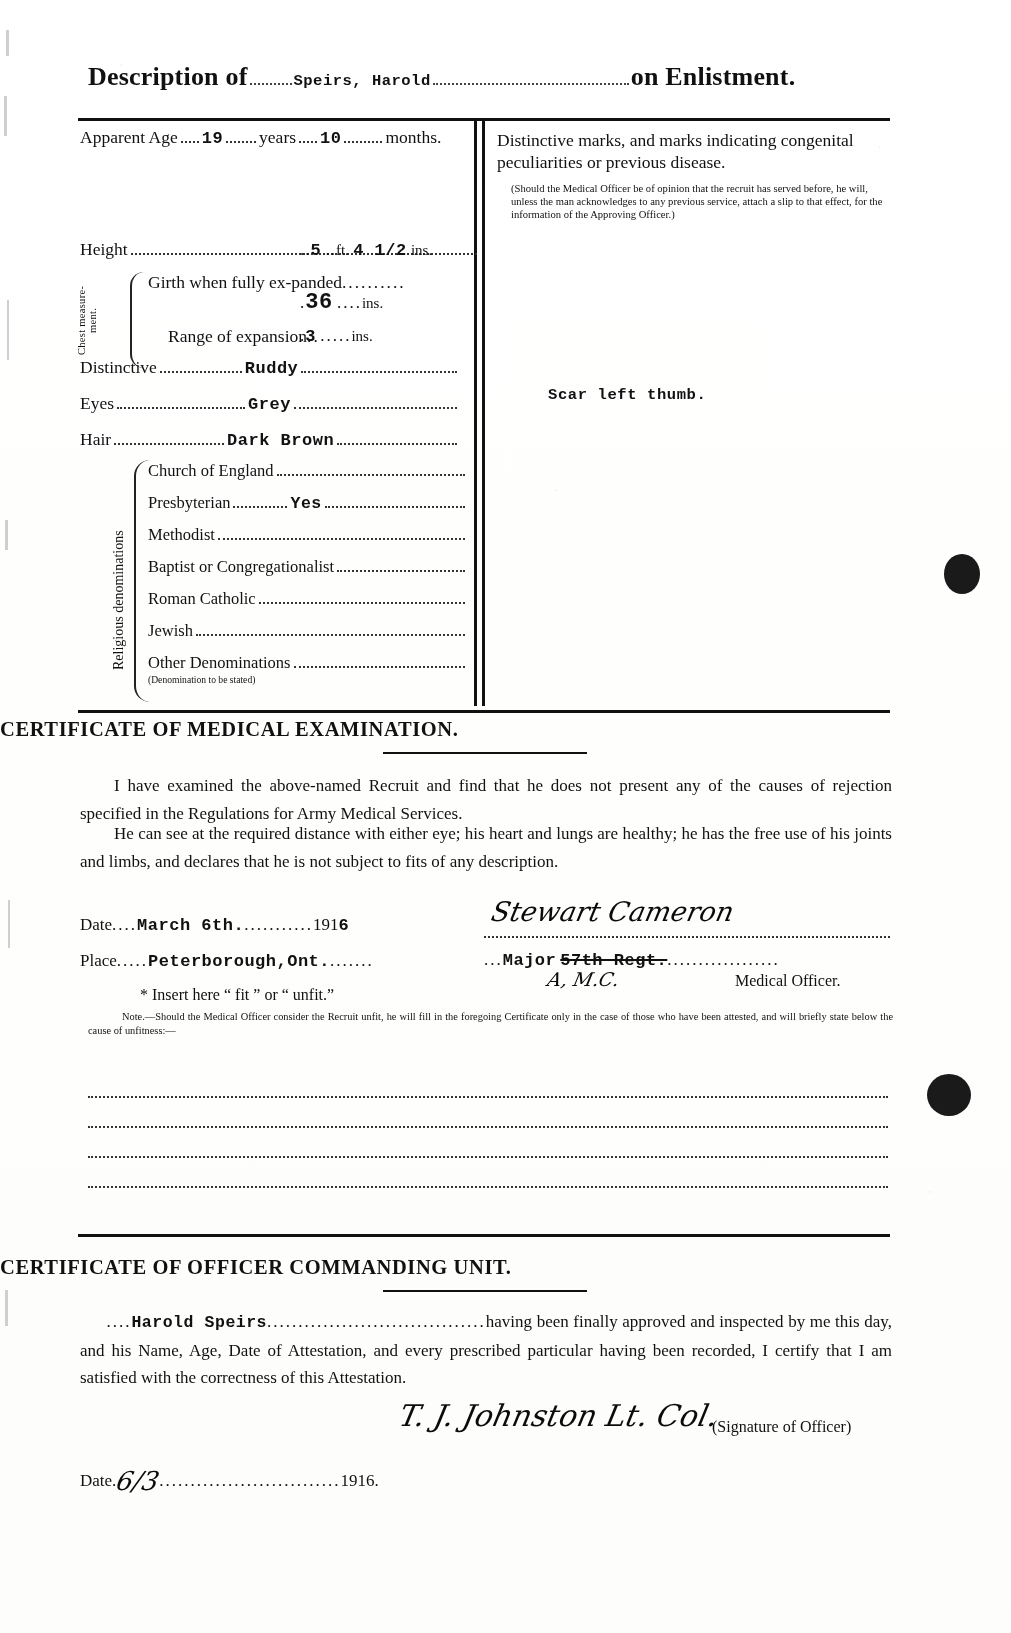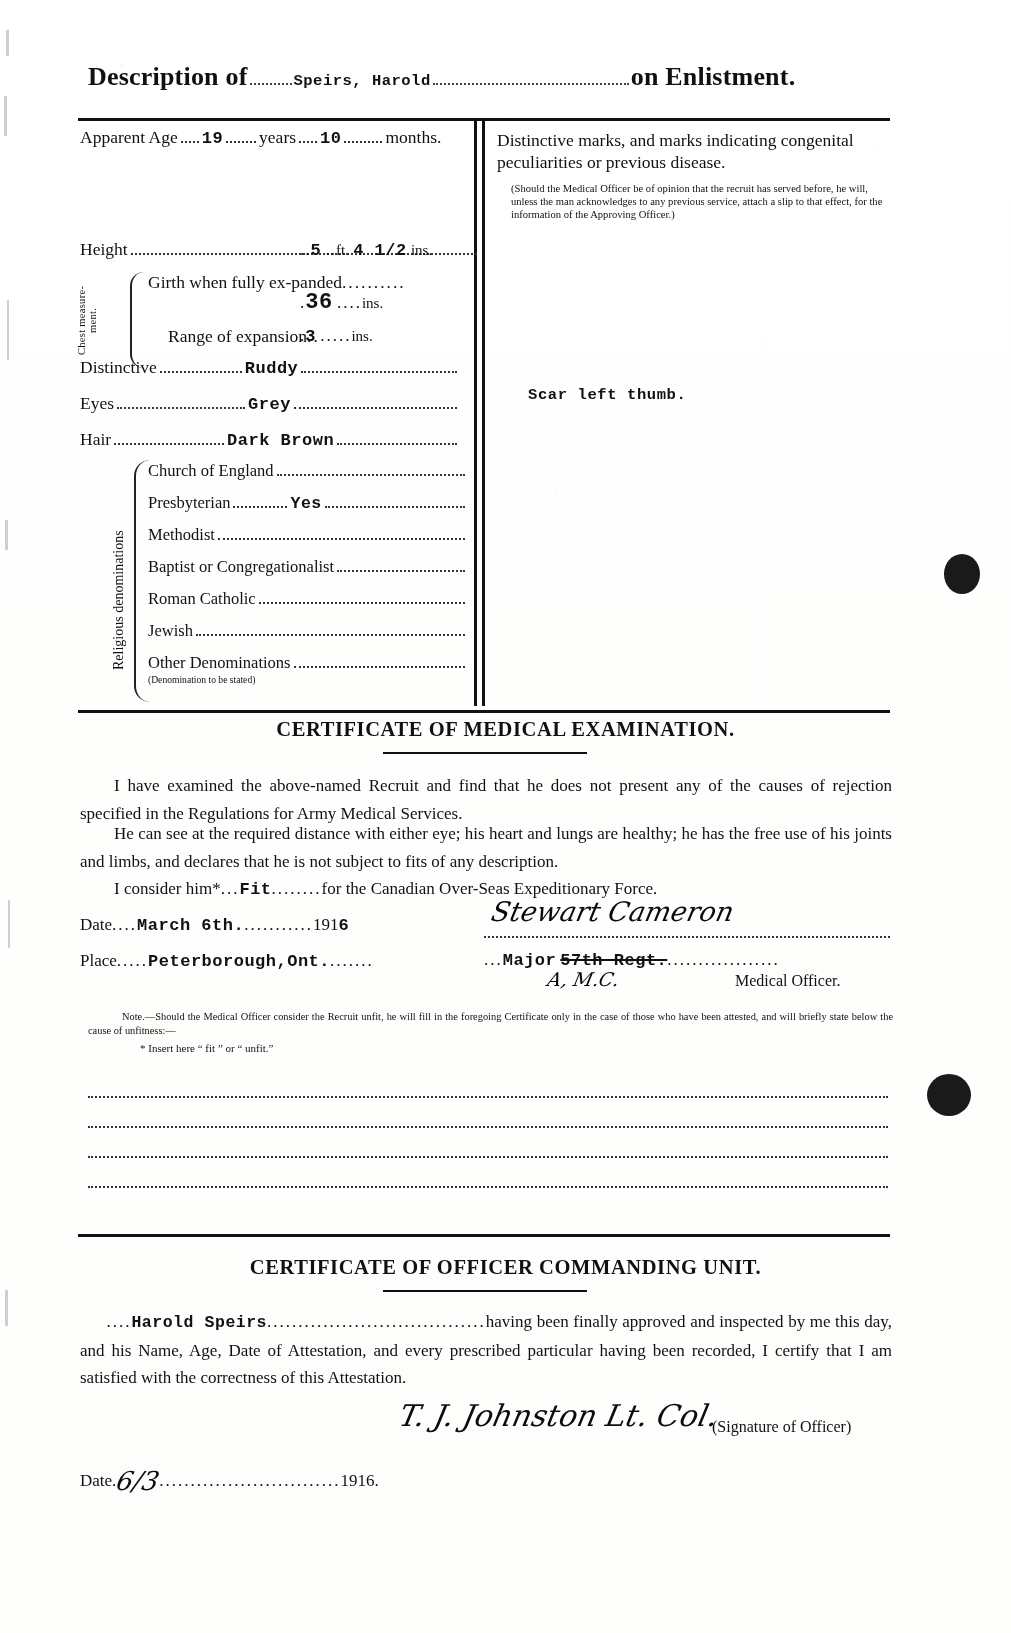--- a/index.html
+++ b/index.html
@@ -98,28 +98,28 @@
     font-size:14px;line-height:1.05;text-align:center;
   }
   .relig{position:absolute;left:148px;top:462px;width:320px;}
   .relig .fieldline{font-size:16.5px;margin-bottom:13px;}
 
   
   .rcol{position:absolute;left:497px;top:130px;width:395px;}
   .rcol h3{margin:0;font-weight:400;font-size:17.5px;line-height:1.23;}
   .rcol .paren{font-size:10.6px;line-height:1.24;margin-top:9px;}
   .mark-val{
-    position:absolute;left:528px;top:386px;
+    position:absolute;left:548px;top:386px;
     font-family:"Liberation Mono", monospace;
     font-weight:700;font-size:15.5px;letter-spacing:.6px;
   }
 
   
   .cert-title{
-    position:absolute;width:100%;text-align:center;
+    position:absolute;width:100%;
     font-size:20.5px;font-weight:700;letter-spacing:.6px;font-family:Liberation Serif, serif;
   }
   .cert-rule{position:absolute;height:2px;background:#111;}
   .body-txt{
     position:absolute;font-size:17px;line-height:1.62;text-align:justify;
   }
   .indent{display:inline-block;width:34px;}
 
   .dotline{
     position:absolute;height:0;border-bottom:2.5px dotted #333;
@@ -301,42 +301,39 @@
   <div class="cert-title" style="top:718px;">CERTIFICATE OF MEDICAL EXAMINATION.</div>
   <div class="cert-rule" style="left:383px;top:752px;width:204px;height:2px;"></div>
 
   <div class="body-txt" style="left:80px;top:772px;width:812px;">
     <span class="indent"></span><span>I have examined the above-named Recruit and find that he does not present any of the causes of rejection specified in the Regulations for Army Medical Services.</span>
   </div>
   <div class="body-txt" style="left:80px;top:820px;width:812px;">
     <span class="indent"></span><span>He can see at the required distance with either eye; his heart and lungs are healthy; he has the free use of his joints and limbs, and declares that he is not subject to fits of any description.</span>
   </div>
 
-  <div style="position:absolute;left:80px;top:879px;width:812px;font-size:17px;white-space:nowrap;">
-    <span class="indent"></span><span>I consider him*</span><span style="letter-spacing:2px;">...</span><span class="typed" style="font-size:17px;">Fit</span><span style="letter-spacing:2px;">........</span><span>for the Canadian Over-Seas Expeditionary Force.</span>
-  </div>
 
   <div style="position:absolute;left:80px;top:915px;font-size:17px;white-space:nowrap;">
     <span>Date</span><span style="letter-spacing:2px;">....</span><span class="typed" style="font-size:17px;">March 6th.</span><span style="letter-spacing:2px;">...........</span><span>191</span><span class="typed" style="font-size:17px;">6</span>
   </div>
 
   <div style="position:absolute;left:80px;top:951px;font-size:17px;white-space:nowrap;">
     <span>Place</span><span style="letter-spacing:2px;">.....</span><span class="typed" style="font-size:17px;">Peterborough,Ont.</span><span style="letter-spacing:2px;">.......</span>
   </div>
 
   <div class="hand" style="position:absolute;left:492px;top:896px;">Stewart Cameron</div>
   <div class="dotline" style="left:484px;top:936px;width:406px;"></div>
 
   <div style="position:absolute;left:484px;top:950px;font-size:17px;white-space:nowrap;">
     <span style="letter-spacing:2px;">...</span><span class="typed" style="font-size:17px;">Major</span><span class="typed strike" style="font-size:17px;margin-left:4px;">57th Regt.</span><span style="letter-spacing:2px;">..................</span>
   </div>
   <div class="hand hand-sm" style="position:absolute;left:548px;top:968px;">A, M.C.</div>
   <div class="sig-lbl" style="left:735px;top:972px;">Medical Officer.</div>
 
-  <div style="position:absolute;left:140px;top:1042px;font-size:11px;">* Insert here “ fit ” or “ unfit.”</div>
+  <div style="position:absolute;left:140px;top:986px;font-size:16px;">* Insert here “ fit ” or “ unfit.”</div>
   <div style="position:absolute;left:88px;top:1010px;width:805px;font-size:10.4px;line-height:1.35;text-align:justify;">
     <span style="display:inline-block;width:34px;"></span><span>Note.—Should the Medical Officer consider the Recruit unfit, he will fill in the foregoing Certificate only in the case of those who have been attested, and will briefly state below the cause of unfitness:—</span>
   </div>
 
   <div class="dotline" style="left:88px;top:1096px;width:800px;"></div>
   <div class="dotline" style="left:88px;top:1126px;width:800px;"></div>
   <div class="dotline" style="left:88px;top:1156px;width:800px;"></div>
   <div class="dotline" style="left:88px;top:1186px;width:800px;"></div>
 
   <div class="hrule" style="left:78px;top:1234px;width:812px;height:3px;"></div>

